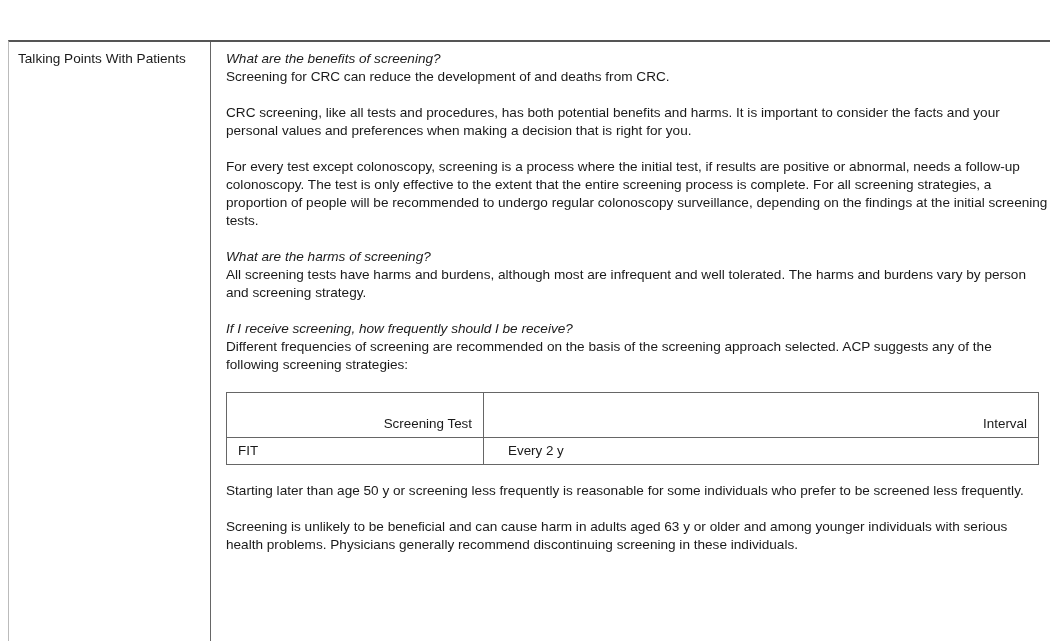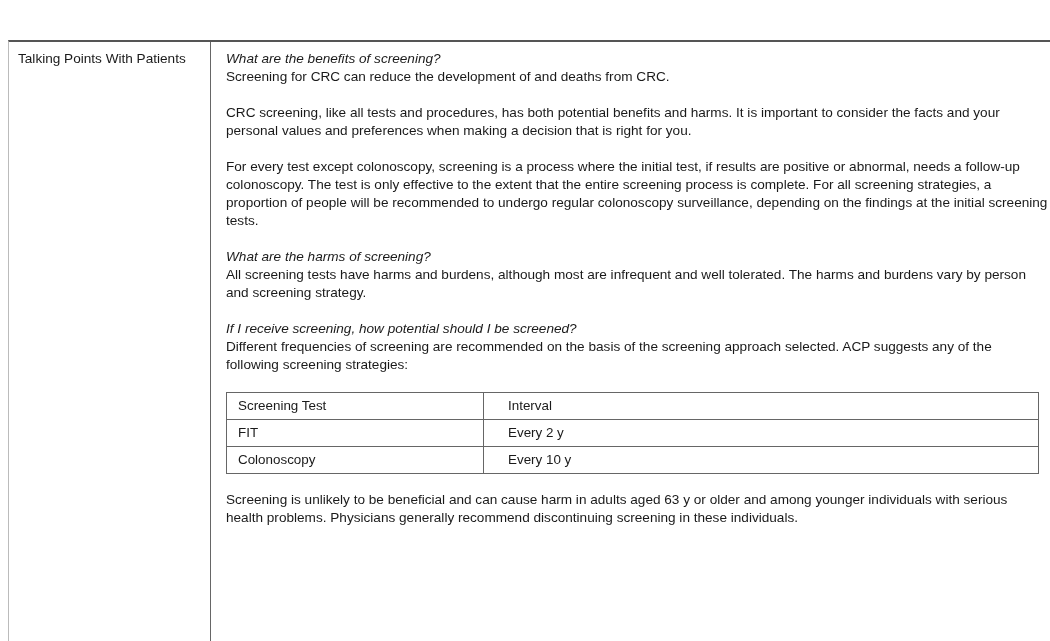--- a/index.html
+++ b/index.html
@@ -69,22 +69,23 @@
     table.intervals td, table.intervals th {
       border: 1px solid #666;
       text-align: left;
       font-weight: normal;
       padding: 4px 11px 4px 11px;
       height: 18px;
       line-height: 18px;
       vertical-align: middle;
     }
     table.intervals th {
-      padding-top: 4px;
+      padding-top: 22px;
       padding-bottom: 4px;
+      text-align: right;
     }
     table.intervals .c1 {
       width: 234px;
       padding-left: 11px;
     }
     table.intervals .c2 {
       padding-left: 24px;
     }
   </style>
 </head>
@@ -108,41 +109,40 @@
     <div class="section">
       <p>For every test except colonoscopy, screening is a process where the initial test, if results are positive or abnormal, needs a follow-up colonoscopy. The test is only effective to the extent that the entire screening process is complete. For all screening strategies, a proportion of people will be recommended to undergo regular colonoscopy surveillance, depending on the findings at the initial screening tests.</p>
     </div>
 
     <div class="section">
       <p class="q">What are the harms of screening?</p>
       <p>All screening tests have harms and burdens, although most are infrequent and well tolerated. The harms and burdens vary by person and screening strategy.</p>
     </div>
 
     <div>
-      <p class="q">If I receive screening, how potential should I be screened?</p>
+      <p class="q">If I receive screening, how frequently should I be receive?</p>
       <p>Different frequencies of screening are recommended on the basis of the screening approach selected. ACP suggests any of the following screening strategies:</p>
     </div>
 
     <table class="intervals">
       <thead>
         <tr>
           <th class="c1">Screening Test</th>
           <th class="c2">Interval</th>
         </tr>
       </thead>
       <tbody>
         <tr>
           <td class="c1">FIT</td>
           <td class="c2">Every 2 y</td>
         </tr>
-        <tr>
-          <td class="c1">Colonoscopy</td>
-          <td class="c2">Every 10 y</td>
-        </tr>
       </tbody>
     </table>
 
+    <div class="section">
+      <p>Starting later than age 50 y or screening less frequently is reasonable for some individuals who prefer to be screened less frequently.</p>
+    </div>
 
     <div>
       <p>Screening is unlikely to be beneficial and can cause harm in adults aged 63 y or older and among younger individuals with serious health problems. Physicians generally recommend discontinuing screening in these individuals.</p>
     </div>
   </div>
 </div>
 
 </body></html>

